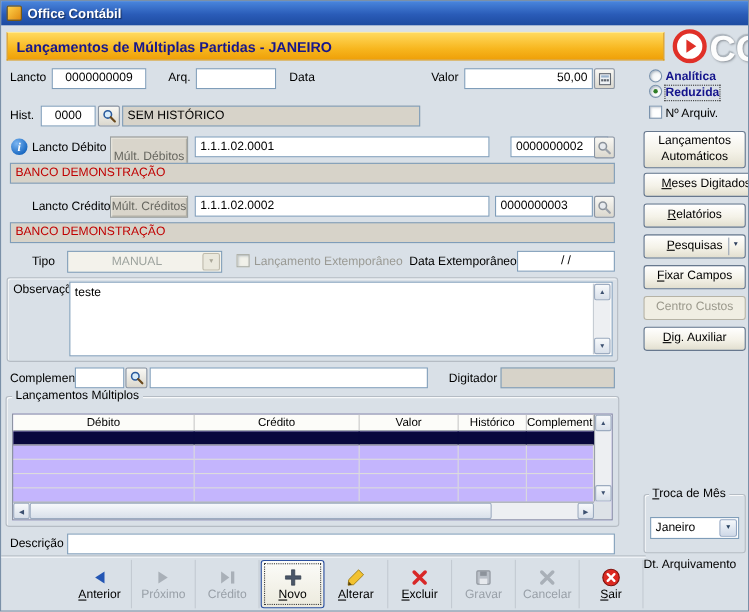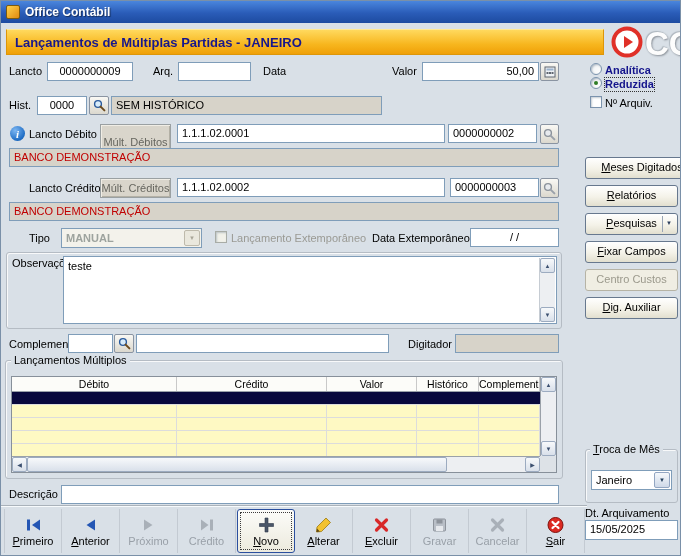--- a/index.html
+++ b/index.html
@@ -21,37 +21,37 @@
   .xpbtn .drop{position:absolute;right:2px;top:2px;bottom:2px;width:13px;border-left:1px solid #9aa5b5;display:flex;align-items:center;justify-content:center;font-size:6px;color:#2c3e5c}
   .u1::first-letter{text-decoration:underline}
   .radio{position:absolute;width:12px;height:12px;border-radius:50%;background:linear-gradient(135deg,#eef1f4,#fff);border:1px solid #7b93ad;box-shadow:inset 1px 1px 2px rgba(90,110,130,.45)}
   .radio.sel::after{content:"";position:absolute;left:3px;top:3px;width:4px;height:4px;border-radius:50%;background:#2f7d26}
   .chk{position:absolute;width:12px;height:12px;background:#fff;border:1px solid #7b93ad;box-shadow:inset 1px 1px 2px rgba(90,110,130,.35)}
   .chk.dis{background:#f1f1ea;border-color:#a8aca6}
   .combo{position:absolute;height:20px;background:#fff;border:1px solid #7f9db9;font-size:11px;line-height:18px;padding:0 18px 0 4px}
   .combo .val{display:block;overflow:hidden;white-space:nowrap}
   .combo .cbtn{position:absolute;right:1px;top:1px;bottom:1px;width:16px;background:linear-gradient(180deg,#f5f8fb,#cfd9e8);border:1px solid #93a6c2;border-radius:2px;display:flex;align-items:center;justify-content:center;font-size:6px;color:#24405e}
   .combo.dis{background:#f3f2eb}
-  .combo.dis .val{color:#9da39e;font-weight:bold;text-align:left}
+  .combo.dis .val{color:#9da39e;font-weight:normal;text-align:center}
   .combo.dis .cbtn{background:#eae8dd;border-color:#bebaab;color:#a9a698}
   .gbox{position:absolute;border:1px solid #b5bcc4;border-radius:3px;box-shadow:inset 1px 1px 0 rgba(255,255,255,.8)}
   .gtitle{position:absolute;background:#d9e0e7;padding:0 3px;line-height:12px;white-space:nowrap}
   .titlebar{position:absolute;left:0;top:0;width:679px;height:22px;background:linear-gradient(180deg,#4a86dd 0%,#2a5cb8 55%,#1d4ba0 100%);display:flex;align-items:center;padding-left:5px}
   .appicon{width:14px;height:14px;background:linear-gradient(135deg,#ffd24a,#e08a10);border:1px solid #7a5a10;border-radius:2px;display:inline-block}
   .ttext{color:#fff;font-weight:bold;font-size:12px;margin-left:5px;text-shadow:1px 1px 1px rgba(0,0,0,.5)}
   .banner{position:absolute;left:5px;top:28px;width:598px;height:26px;background:linear-gradient(180deg,#ffd95e 0%,#f7b61e 60%,#efa008 100%);border:1px solid #dd9608;border-top-color:#ffe996;display:flex;align-items:center;padding-left:8px}
   .btext{font-size:13px;font-weight:bold;color:#17178c}
   .play{position:absolute;left:610px;top:25px;width:32px;height:32px;cursor:pointer}
   .logo{position:absolute;left:644px;top:24px;font-size:33px;font-weight:bold;color:#fdfdfd;text-shadow:1px 1px 2px #8a9098,-1px -1px 1px #aeb6be}
   .info{position:absolute;width:15px;height:15px;border-radius:50%;background:radial-gradient(circle at 35% 30%,#7cb6f2,#1d6cc4 70%,#0f4a96);color:#fff;display:flex;align-items:center;justify-content:center;font-family:"Liberation Serif",serif;font-weight:bold;font-style:italic;font-size:11px}
   .obs{position:absolute;background:#fff;border:1px solid #7f9db9}
   .obs .txt{position:absolute;left:2px;top:2px;right:19px;bottom:2px;padding:1px 2px;line-height:13px;overflow:hidden;white-space:pre-wrap}
   .vsb{position:absolute;top:1px;right:1px;bottom:1px;width:16px;background:#edeff2;border-left:1px solid #c6ccd3}
   .sbb{position:absolute;left:0;width:15px;height:15px;background:linear-gradient(180deg,#f7f9fb,#d9e0ea);border:1px solid #9cabc0;border-radius:2px;display:flex;align-items:center;justify-content:center;font-size:6px;color:#3c5070;cursor:pointer}
-  .grid{position:absolute;left:10px;top:375px;width:546px;height:97px;background:#fef9c3;border:1px solid #87909a}
+  .grid{position:absolute;left:10px;top:375px;width:546px;height:97px;background:#c4b5fd;border:1px solid #87909a}
   .ghead{position:absolute;left:0;top:0;right:16px;height:15px;display:flex;background:#fcfcf9;border-bottom:1px solid #9aa1a9}
   .ghc{border-right:1px solid #c9c9c9;font-size:10.5px;line-height:14px;text-align:center;overflow:hidden;white-space:nowrap}
   .grows{position:absolute;left:0;top:15px;right:16px;bottom:16px;overflow:hidden}
   .grow{height:13px;display:flex;border-bottom:1px solid #dcdcdc}
   .gc{border-right:1px solid #dcdcdc;height:100%}
   .grow.sel{background:#08083c}
   .grow.sel .gc{border-color:#08083c}
   .w0{width:165px}.w1{width:150px}.w2{width:90px}.w3{width:62px}.w4{flex:1}
   .gvs{position:absolute;right:0;top:0;width:16px;height:79px;background:#edeff2;border-left:1px solid #9aa1a9}
   .ghs{position:absolute;left:0;bottom:0;height:16px;right:16px;background:#edeff2;border-top:1px solid #9aa1a9}
@@ -110,20 +110,23 @@
   <span class="lbl" style="left:8px;top:98px">Hist.</span>
   <div class="fld ctr" style="left:36px;top:95px;width:50px">0000</div>
   <div class="sbtn" style="left:88px;top:95px;width:20px;height:19px">
     <svg width="13" height="13" viewBox="0 0 13 13">
         <circle cx="5" cy="5" r="3.4" fill="#d8ecfa" stroke="#2a5a9c" stroke-width="1.4"></circle>
         <line x1="7.6" y1="7.6" x2="11.4" y2="11.4" stroke="#6b4a1e" stroke-width="2" stroke-linecap="round"></line>
       </svg>
   </div>
   <div class="fld ro" style="left:110px;top:95px;width:271px">SEM HISTÓRICO</div>
 
+  <div class="xpbtn" style="left:584px;top:118px;width:93px;height:34px">
+      <span class="t">Lançamentos Automáticos</span>
+    </div>
   <div class="xpbtn" style="left:584px;top:156px;width:114px;height:22px">
       <span class="t u1">Meses Digitados</span>
     </div>
   <div class="xpbtn" style="left:584px;top:184px;width:93px;height:22px">
       <span class="t u1">Relatórios</span>
     </div>
   <div class="xpbtn" style="left:584px;top:212px;width:93px;height:22px">
       <span class="t u1">Pesquisas</span>
       <span class="drop">▼</span>
     </div>
@@ -138,21 +141,21 @@
     </div>
 
   <div class="info" style="left:9px;top:125px">
       <span>i</span>
     </div>
   <span class="lbl" style="left:28px;top:127px">Lancto Débito</span>
   <div class="mbtn" style="left:99px;top:123px;width:71px;height:36px">
       <span>Múlt. Débitos</span>
     </div>
   <div class="fld" style="left:176px;top:123px;width:268px">1.1.1.02.0001</div>
-  <div class="fld" style="left:447px;top:123px;width:89px">0000000002</div>
+  <div class="fld" style="left:463px;top:123px;width:89px">0000000002</div>
   <div class="sbtn" style="left:539px;top:123px;width:19px;height:20px">
     <svg width="13" height="13" viewBox="0 0 13 13">
         <circle cx="5" cy="5" r="3.4" fill="#e7eaee" stroke="#8b929b" stroke-width="1.4"></circle>
         <line x1="7.6" y1="7.6" x2="11.4" y2="11.4" stroke="#9aa1aa" stroke-width="2" stroke-linecap="round"></line>
       </svg>
   </div>
   <div class="fld ro red" style="left:8px;top:147px;width:550px">BANCO DEMONSTRAÇÃO</div>
 
   <span class="lbl" style="left:28px;top:181px">Lancto Crédito</span>
   <div class="mbtn" style="left:99px;top:177px;width:71px;height:20px">
@@ -263,31 +266,23 @@
   <div class="fld" style="left:60px;top:484px;width:498px"></div>
 
   <div class="gbox" style="left:584px;top:448px;width:93px;height:54px"></div>
   <span class="gtitle u1" style="left:589px;top:442px">Troca de Mês</span>
   <div class="combo" style="left:590px;top:469px;width:81px">
     <span class="val">Janeiro</span>
     <span class="cbtn">▼</span>
   </div>
 
   <span class="lbl" style="left:584px;top:506px">Dt. Arquivamento</span>
-  <div class="fld" style="left:584px;top:519px;width:93px;height:20px">15/05/2025</div>
 
   <div class="toolsep"></div>
 
-  <div class="tbtn bl" style="left:3px">
-    <svg width="19" height="18" viewBox="0 0 18 18">
-        <rect x="2.5" y="3.5" width="3" height="11" fill="#2456b4"></rect>
-        <path d="M15.5 3.5 L7.5 9 L15.5 14.5 Z" fill="#2456b4"></path>
-      </svg>
-    <span class="cap u1">Primeiro</span>
-  </div>
   <div class="tbtn" style="left:61px">
     <svg width="19" height="18" viewBox="0 0 18 18">
         <path d="M13.5 3.5 L5 9 L13.5 14.5 Z" fill="#2456b4"></path>
       </svg>
     <span class="cap u1">Anterior</span>
   </div>
   <div class="tbtn dis" style="left:119px">
     <svg width="19" height="18" viewBox="0 0 18 18">
         <path d="M4.5 3.5 L13 9 L4.5 14.5 Z" fill="#a9b0b8"></path>
       </svg>

